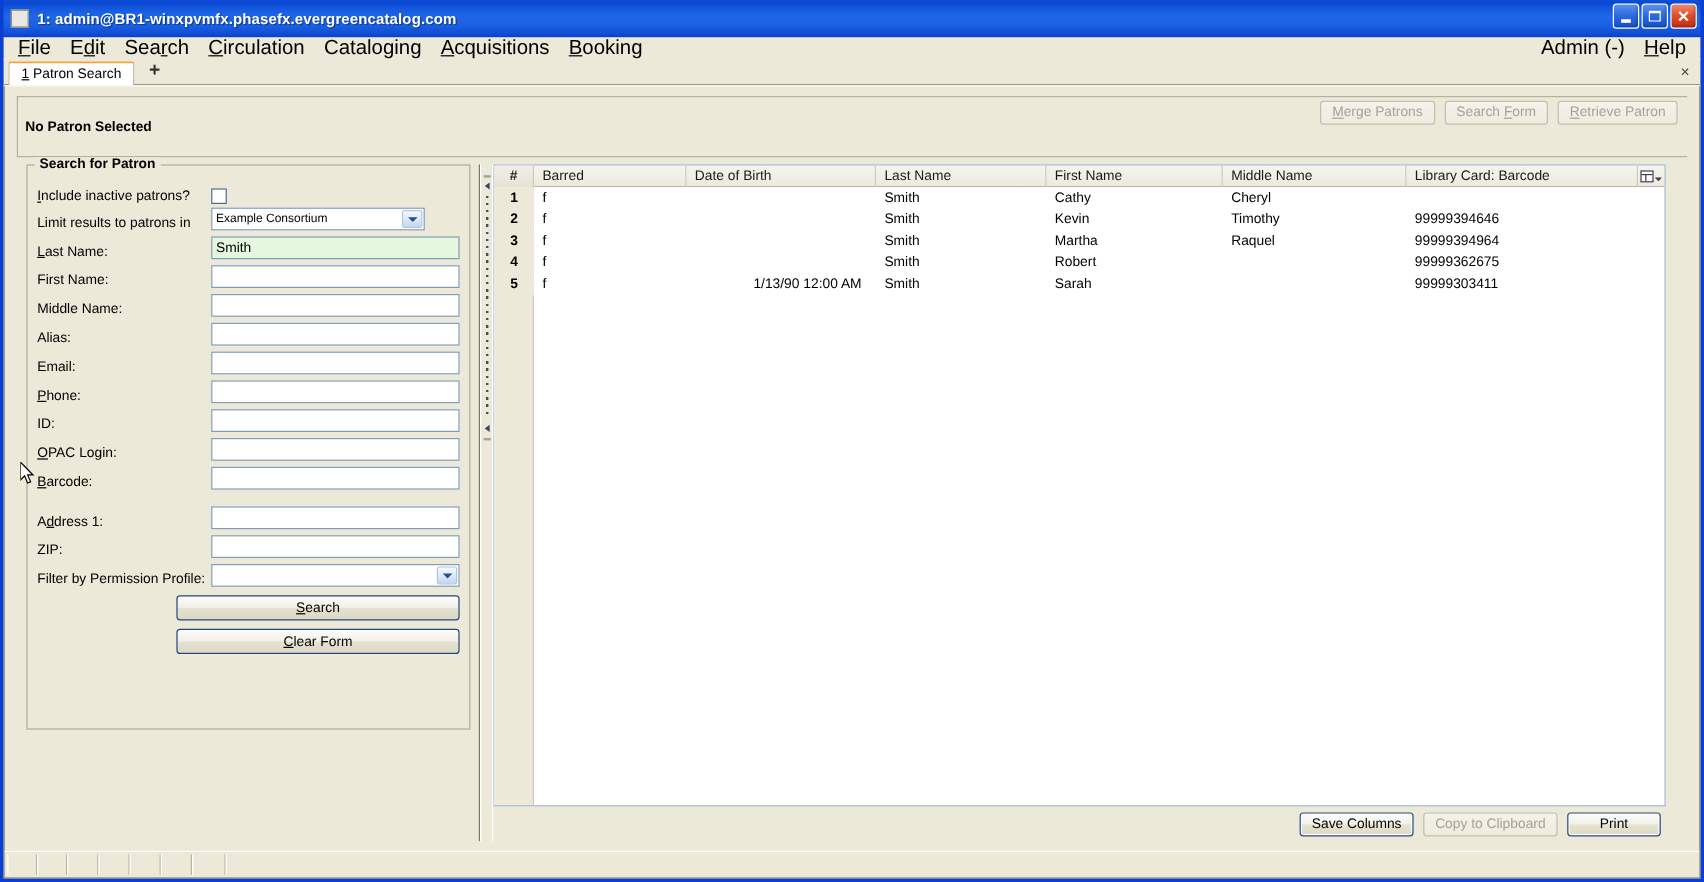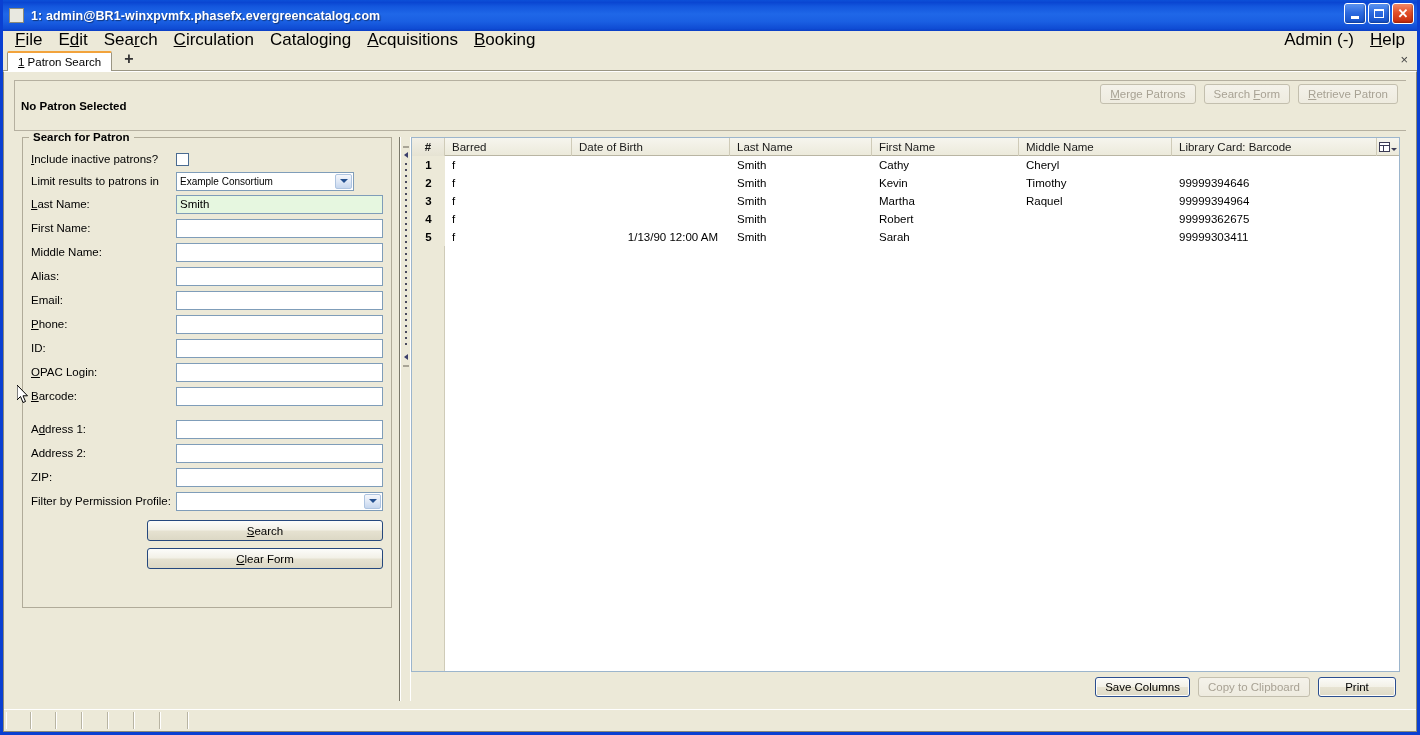--- a/index.html
+++ b/index.html
@@ -198,21 +198,21 @@
   .xp-button.default {
     border: 1px solid #2b4e8f;
     box-shadow: inset 0 0 0 1px #fdfdfb;
   }
 
   
   .main-split {
     flex: 1 1 auto;
     display: flex;
     min-height: 0;
-    margin: 6px 16px 8px 10px;
+    margin: 6px 28px 8px 10px;
     position: relative;
   }
 
   
   .left-pane {
     width: 386px;
     flex: 0 0 386px;
     background: #ece9d8;
     position: relative;
     border-right: 1px solid #7a786a;
@@ -229,21 +229,21 @@
   .fieldset-legend {
     position: absolute;
     top: -7px; left: 6px;
     background: #ece9d8;
     padding: 0 4px;
     font-size: 11.5px;
     font-weight: bold;
   }
   .frow {
     display: flex;
-    align-items: center;
+    align-items: flex-end;
     height: 24px;
   }
   .frow.tight { height: 22px; }
   .flabel {
     width: 145px;
     flex: 0 0 145px;
     font-size: 11.5px;
     color: #000;
   }
   .ftext {
@@ -604,24 +604,20 @@
           </div>
           <div class="frow">
             <div class="flabel"><span class="ul">B</span>arcode:</div>
             <input class="ftext" type="text" value="" style="">
           </div>
 
           <div class="spacer-8"></div>
 
           <div class="frow">
             <div class="flabel">A<span class="ul">d</span>dress 1:</div>
-            <input class="ftext" type="text" value="" style="">
-          </div>
-          <div class="frow">
-            <div class="flabel">Address 2:</div>
             <input class="ftext" type="text" value="" style="">
           </div>
           <div class="frow">
             <div class="flabel">ZIP:</div>
             <input class="ftext" type="text" value="" style="">
           </div>
 
           <div class="frow">
             <div class="flabel">Filter by Permission Profile:</div>
             <div class="fselect wide">

